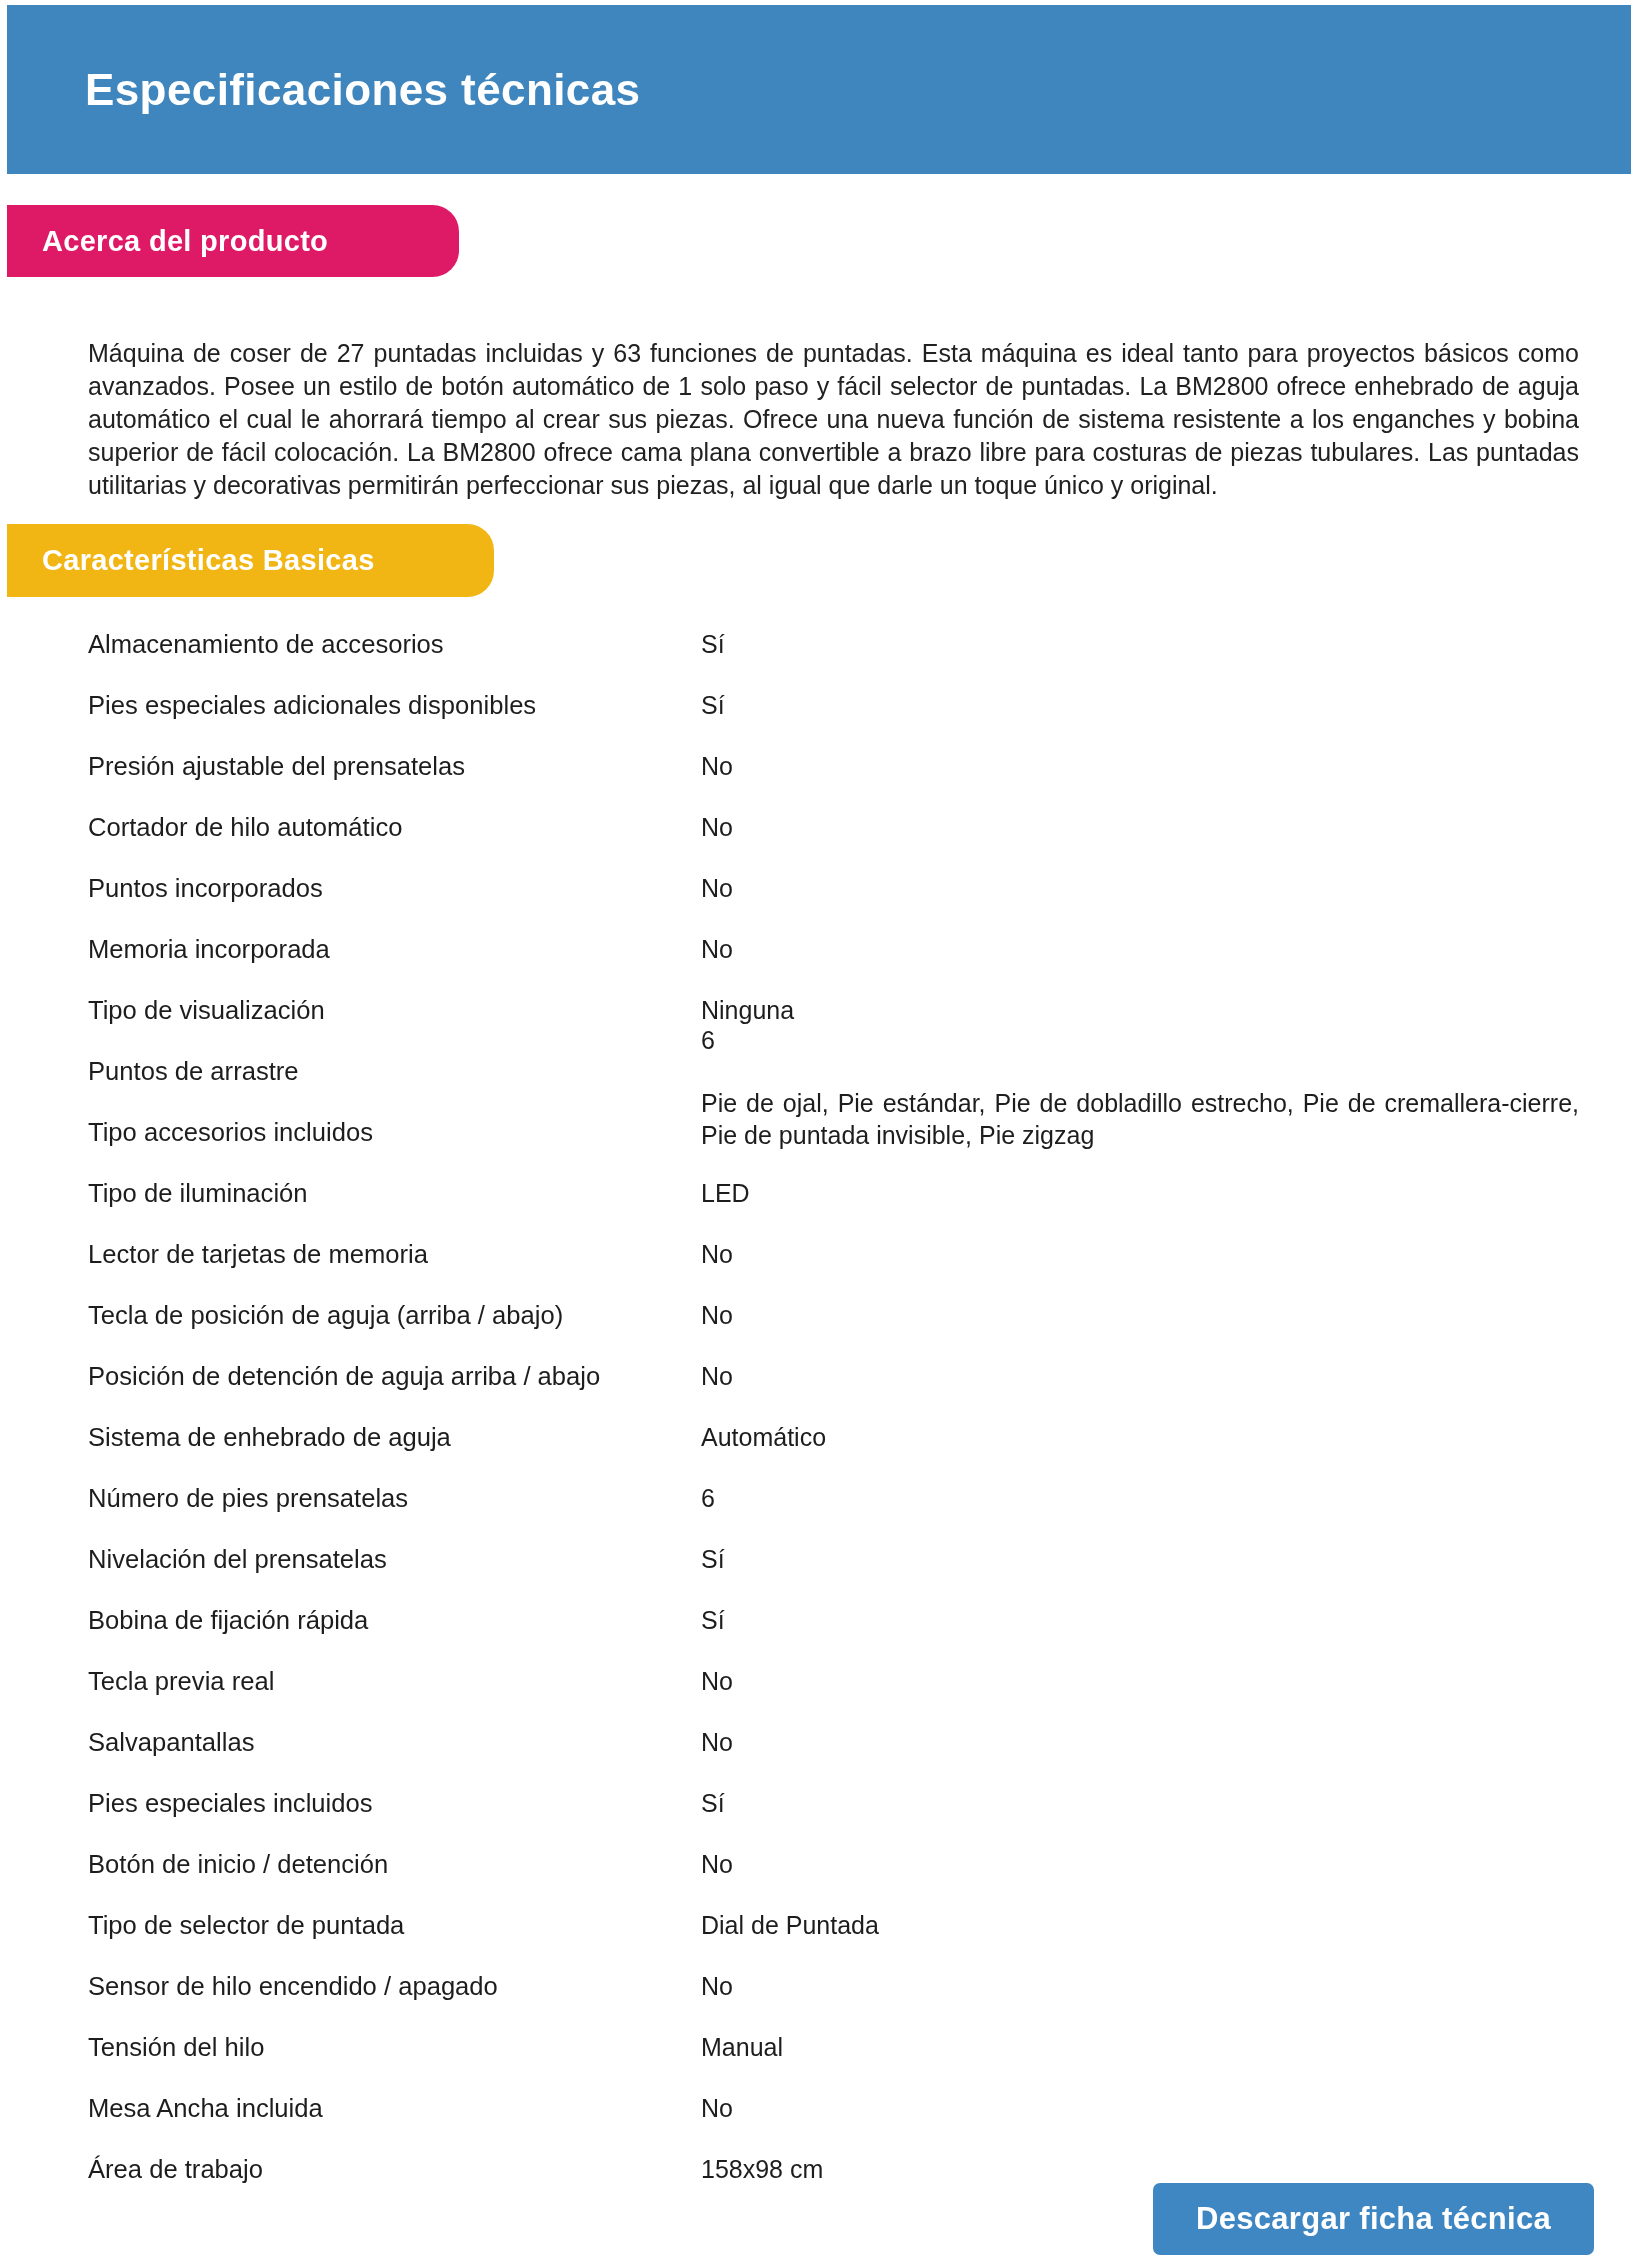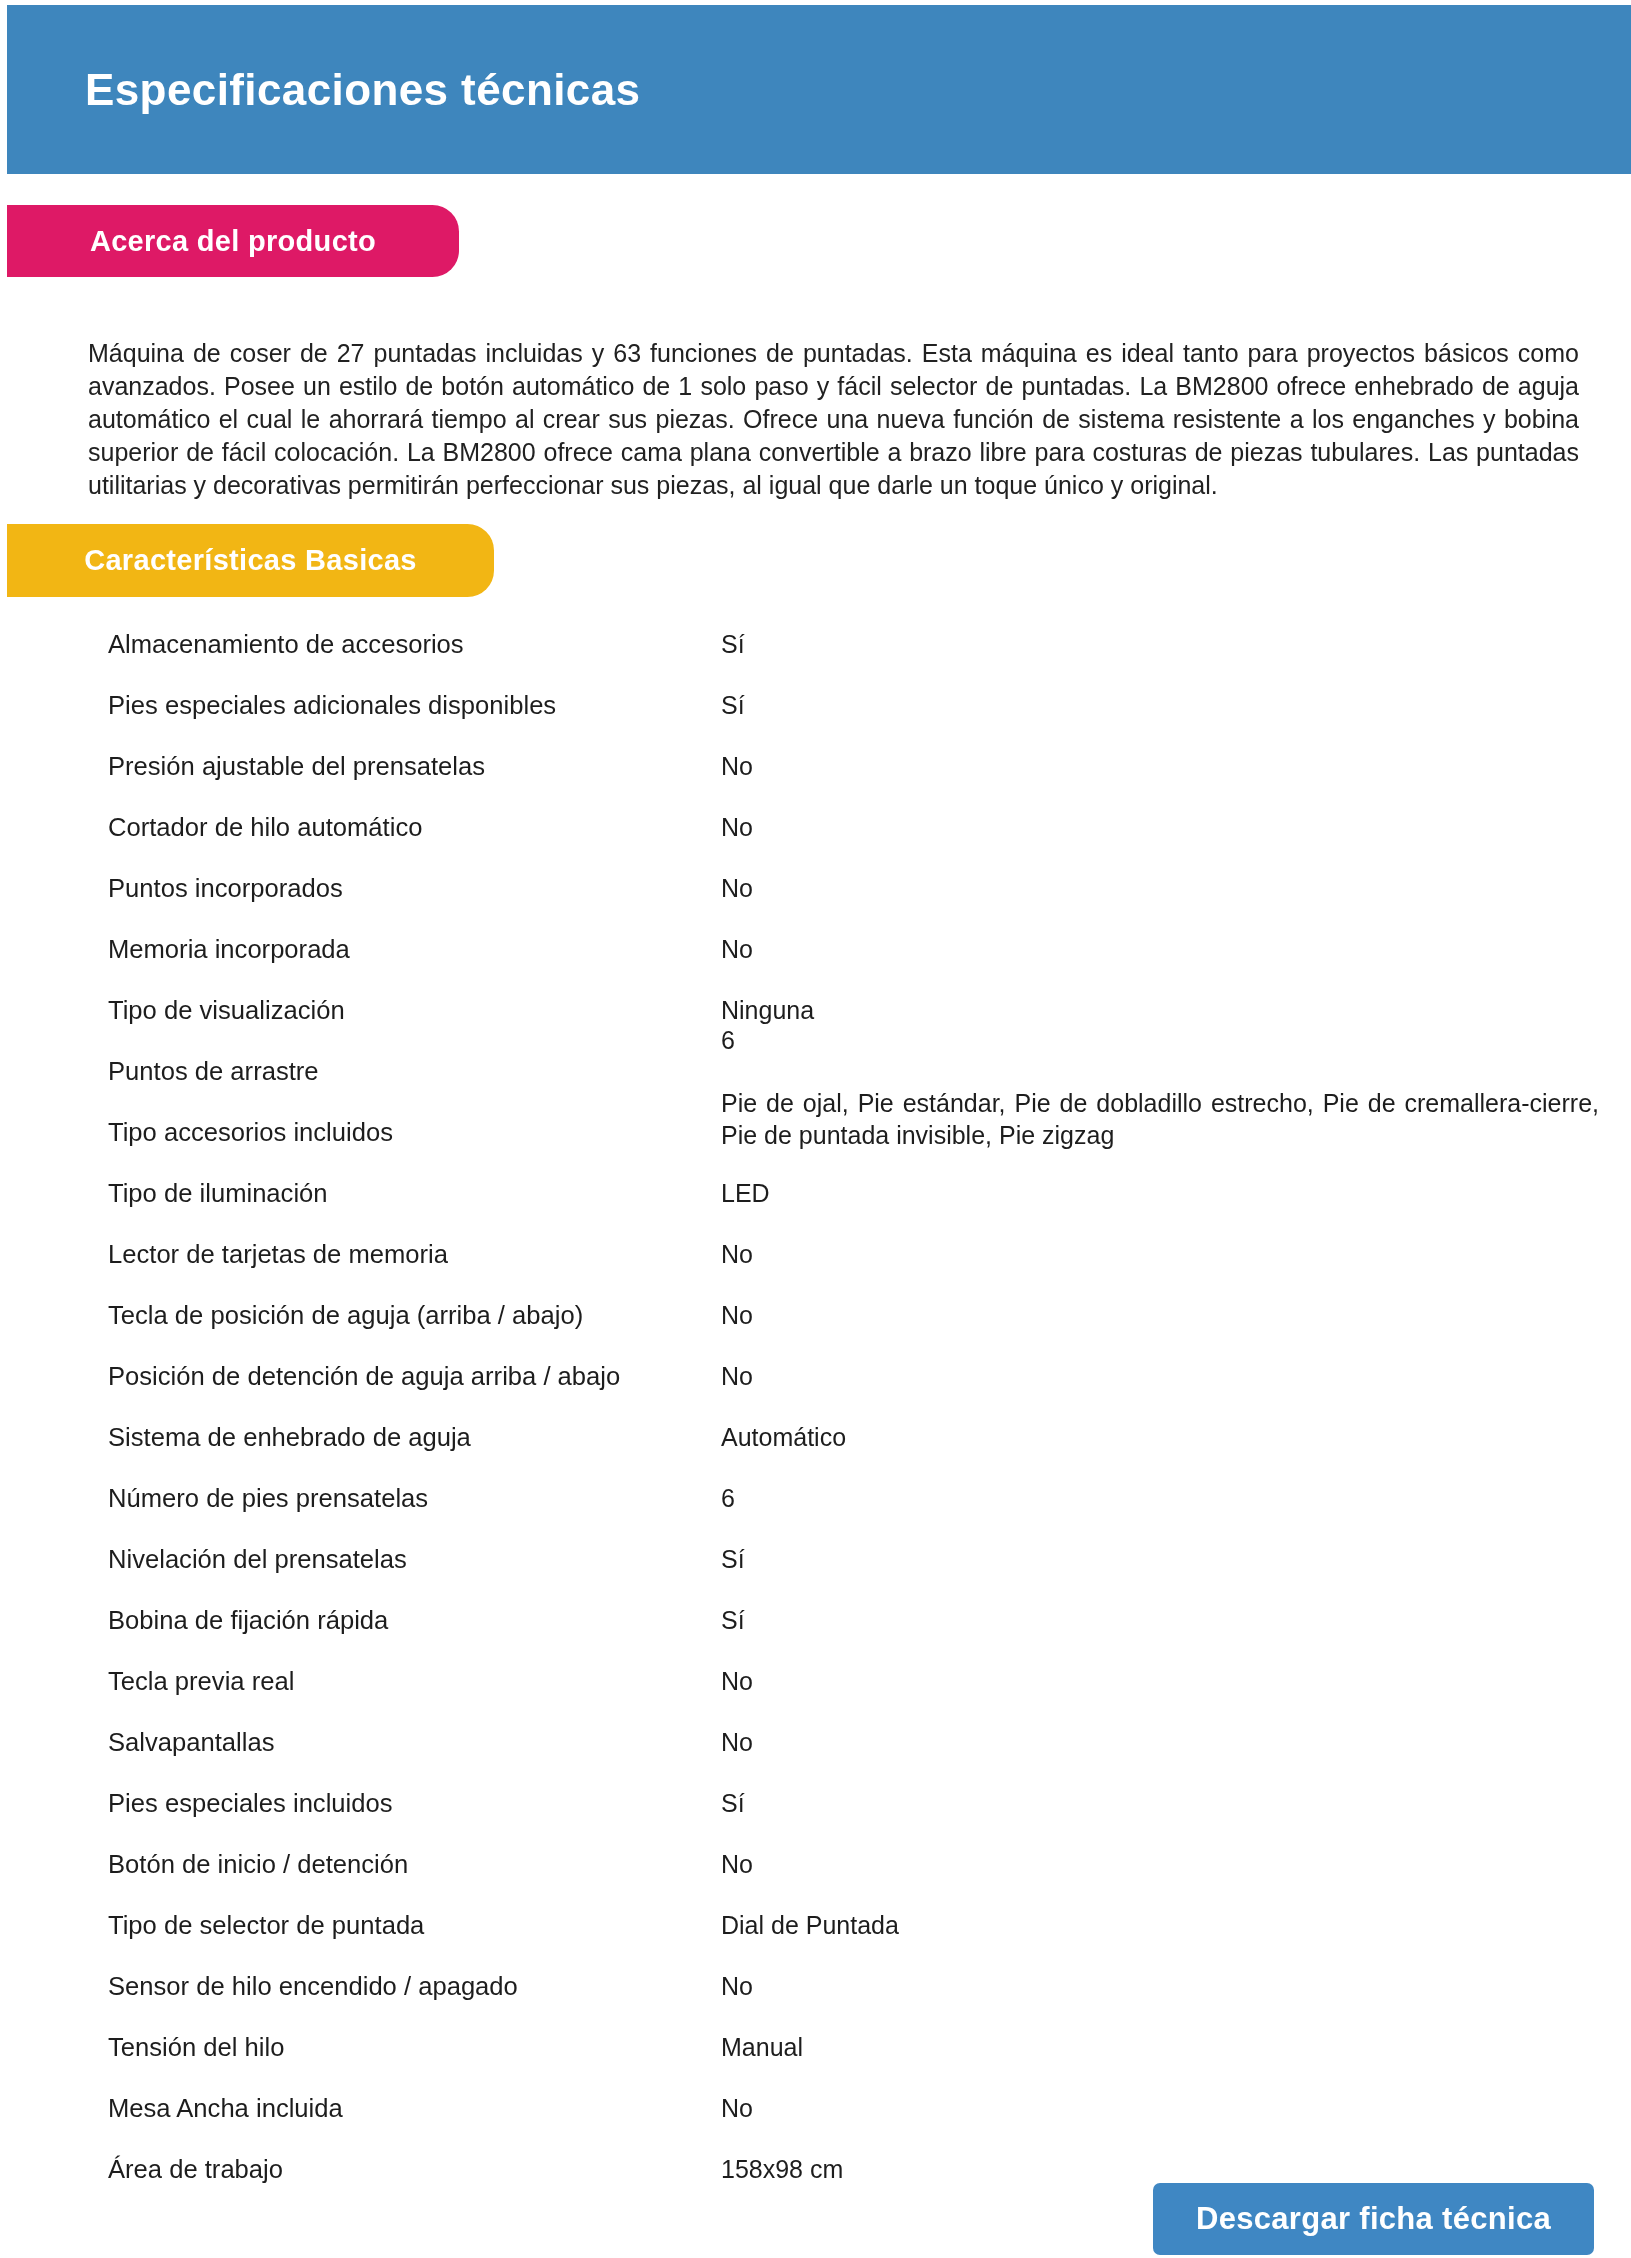--- a/index.html
+++ b/index.html
@@ -24,40 +24,40 @@
     line-height:169px; padding-left:78px;
     letter-spacing:0.4px;
     white-space:nowrap;
   }
 
   
   .badge {
     position:absolute; left:7px;
     height:72px;
     border-radius:0 26.5px 26.5px 0;
-    display:flex; align-items:center; justify-content:center;
+    display:flex; align-items:center; 
     color:#ffffff; font-weight:bold; font-size:29px;
     letter-spacing:0.3px;
     padding:0 35px;
   }
   .badge-about { top:205px; width:452px; background:#de1966; }
   .badge-specs { top:524px; width:487px; background:#f2b614; height:73px; }
 
   
   .about-text {
     position:absolute; top:309px; left:88px; width:1491px;
     font-size:25px; line-height:33px;
     text-align:justify;
     color:#212121;
     margin-top:28px;
   }
 
   
   .spec-table {
-    position:absolute; top:628px; left:88px; width:1491px;margin-left:20px;
+    position:absolute; top:628px; left:88px; width:1491px;
   }
   .spec-row {
     display:grid;
     grid-template-columns:613px 1fr;
     height:61px;
     align-items:start;
   }
   .spec-label {
     font-size:25.6px; color:#1d1d1d; line-height:32px;
     padding-right:17.6px;

